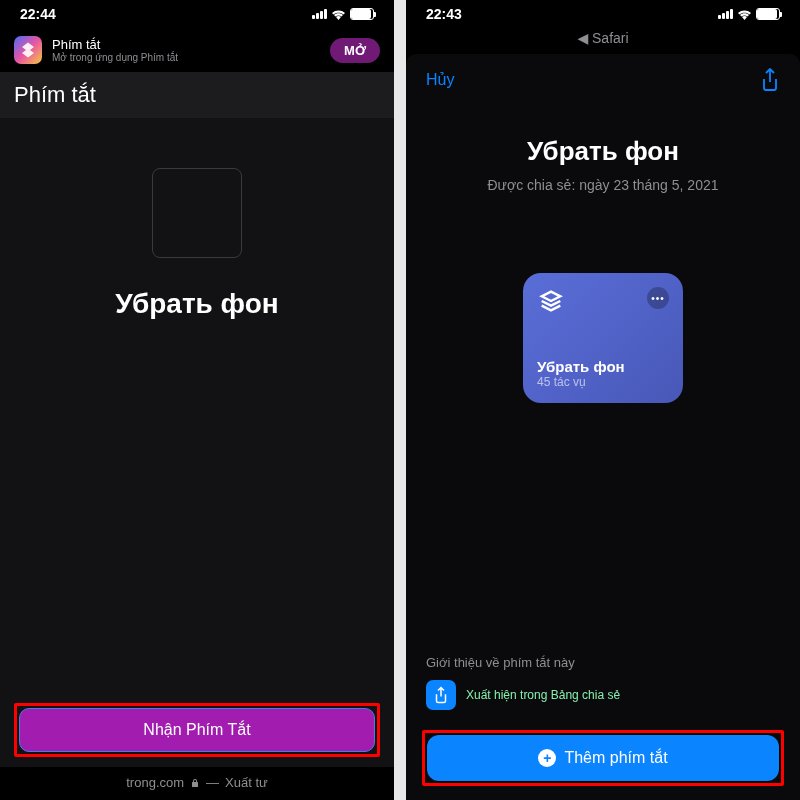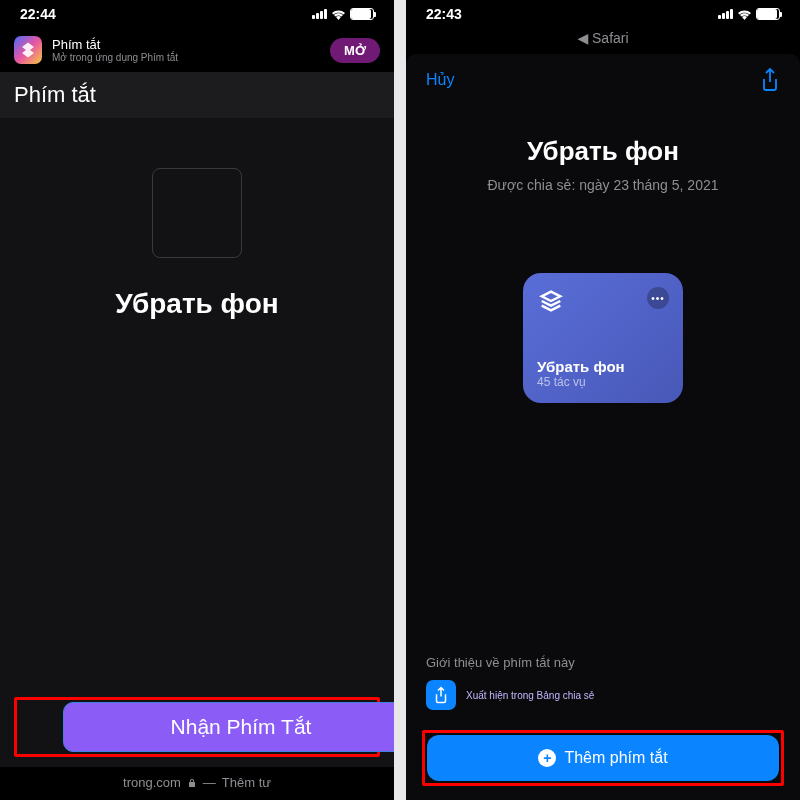--- a/index.html
+++ b/index.html
@@ -93,29 +93,28 @@
       padding: 14px 14px 10px 14px;
       background: #121214;
     }
     .highlight-box {
       border: 3px solid #ff0000;
       padding: 2px;
       border-radius: 2px;
     }
     .primary-btn {
       width: 100%;
-      background: #8b5cf6;
+      background: #a21caf;
       color: #fff;
       text-align: center;
       padding: 12px 0;
       border-radius: 10px;
-      font-size: 21px;
+      font-size: 16px;
       font-weight: 500;
       border: 1px solid #4080e0;
-      margin-left: 44px;
     }
     .url-bar {
       display: flex;
       align-items: center;
       justify-content: center;
       gap: 6px;
       padding: 8px 0 10px 0;
       color: #8e8e93;
       font-size: 13px;
       background: #000;
@@ -172,21 +171,21 @@
       padding: 0 20px 10px 20px;
     }
     .info-heading { color: #8e8e93; font-size: 13px; margin-bottom: 10px; }
     .info-row { display: flex; align-items: center; gap: 10px; }
     .info-icon-box {
       width: 30px; height: 30px;
       background: #0a84ff;
       border-radius: 7px;
       display: flex; align-items: center; justify-content: center;
     }
-    .info-text { color: #c4b5fd; font-size: 10px; }
+    .info-text { color: #86efac; font-size: 12px; }
     .add-btn {
       width: 100%;
       background: #0a84ff;
       color: #fff;
       text-align: center;
       padding: 14px 0;
       border-radius: 12px;
       font-size: 16px;
       font-weight: 500;
       display: flex;
@@ -255,21 +254,21 @@
       <div class="primary-btn"><span>Nhận Phím Tắt</span></div>
     </div>
   </div>
 
   <div class="url-bar">
     <span>trong.com</span>
     <svg width="10" height="10" viewBox="0 0 10 10">
         <path fill="#8e8e93" d="M3 4V3a2 2 0 014 0v1h.5a.5.5 0 01.5.5v4a.5.5 0 01-.5.5h-5a.5.5 0 01-.5-.5v-4a.5.5 0 01.5-.5H3zm1 0h2V3a1 1 0 00-2 0v1z"></path>
       </svg>
     <span>—</span>
-    <span>Thêm tư</span>
+    <span>Xuất tư</span>
   </div>
 </div>
 
 <div class="phone">
   <div class="status-bar">
     <span>22:43</span>
     <div class="status-right">
       <div class="signal-bars">
           <div class="bar"></div>
           <div class="bar"></div>

